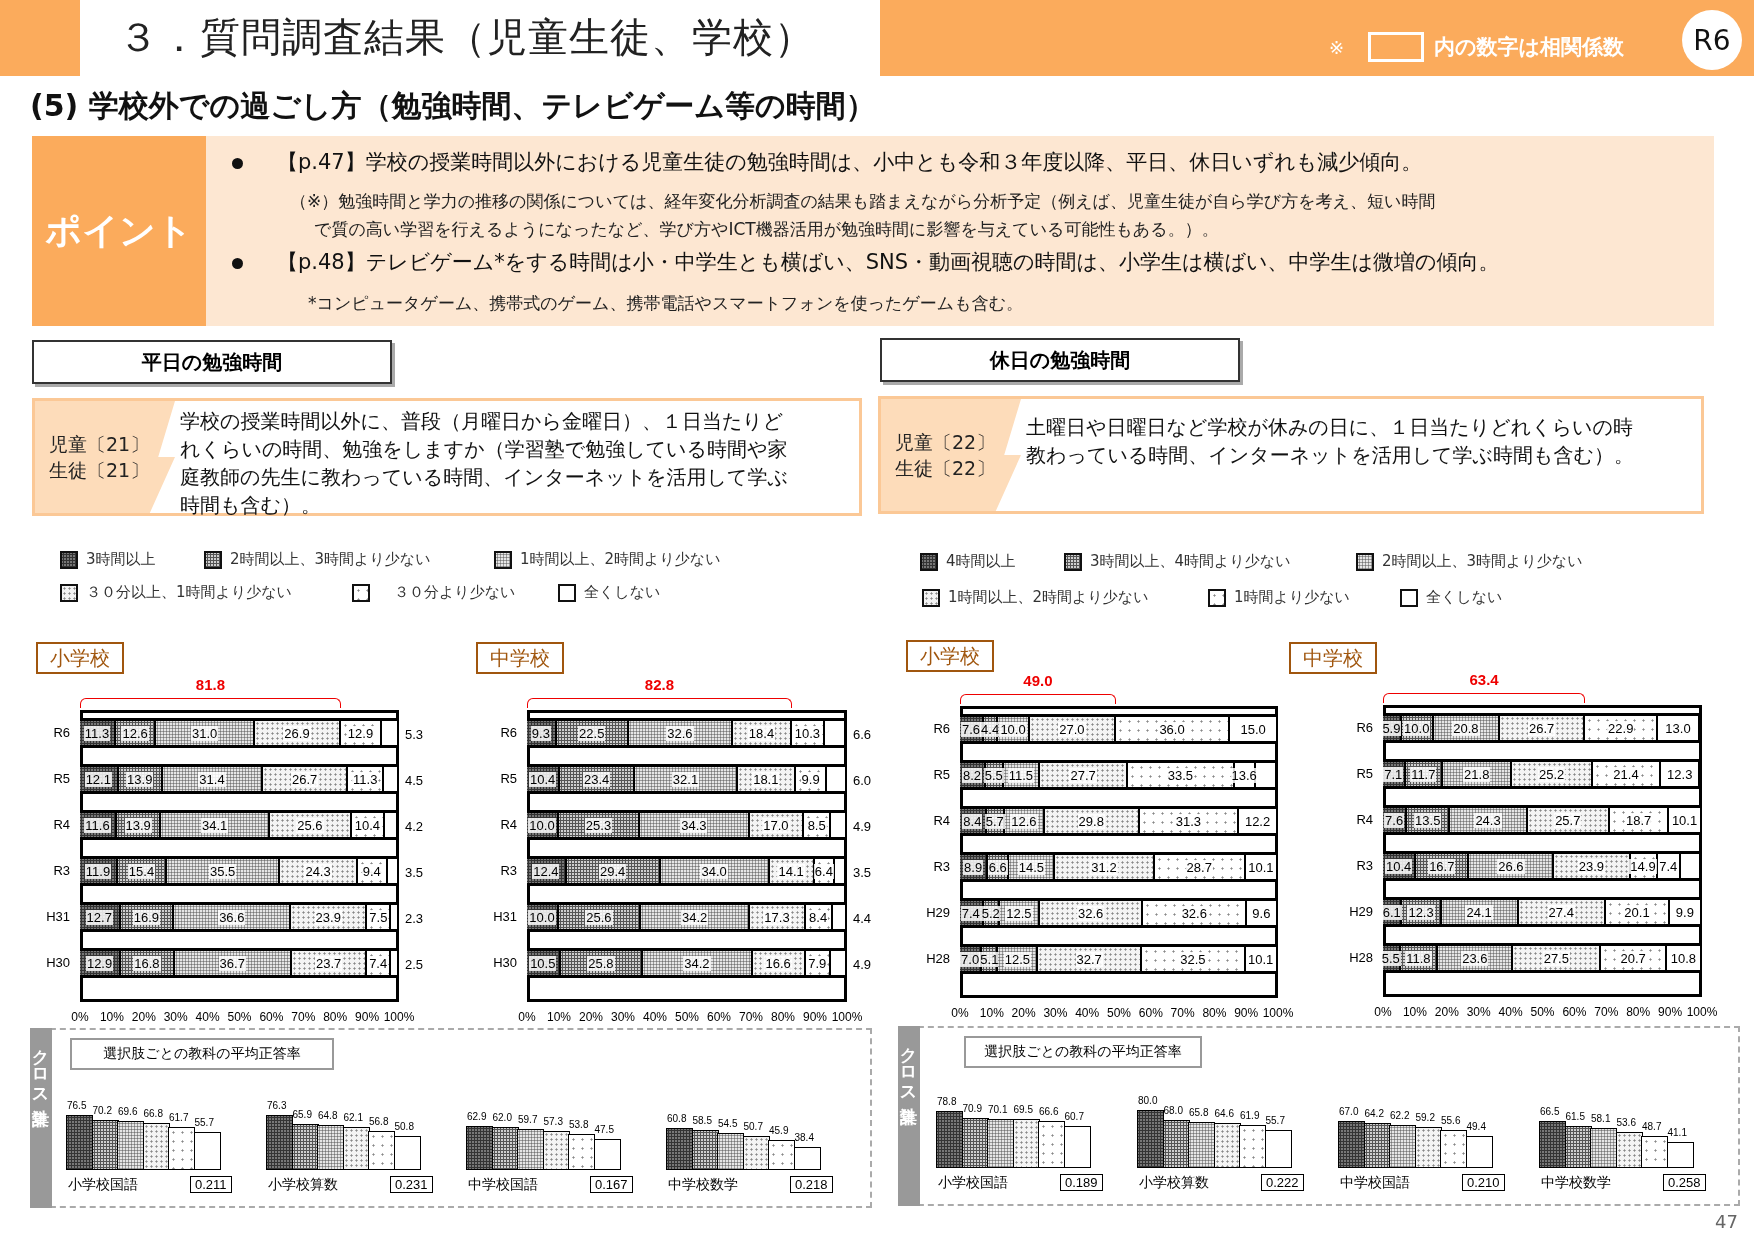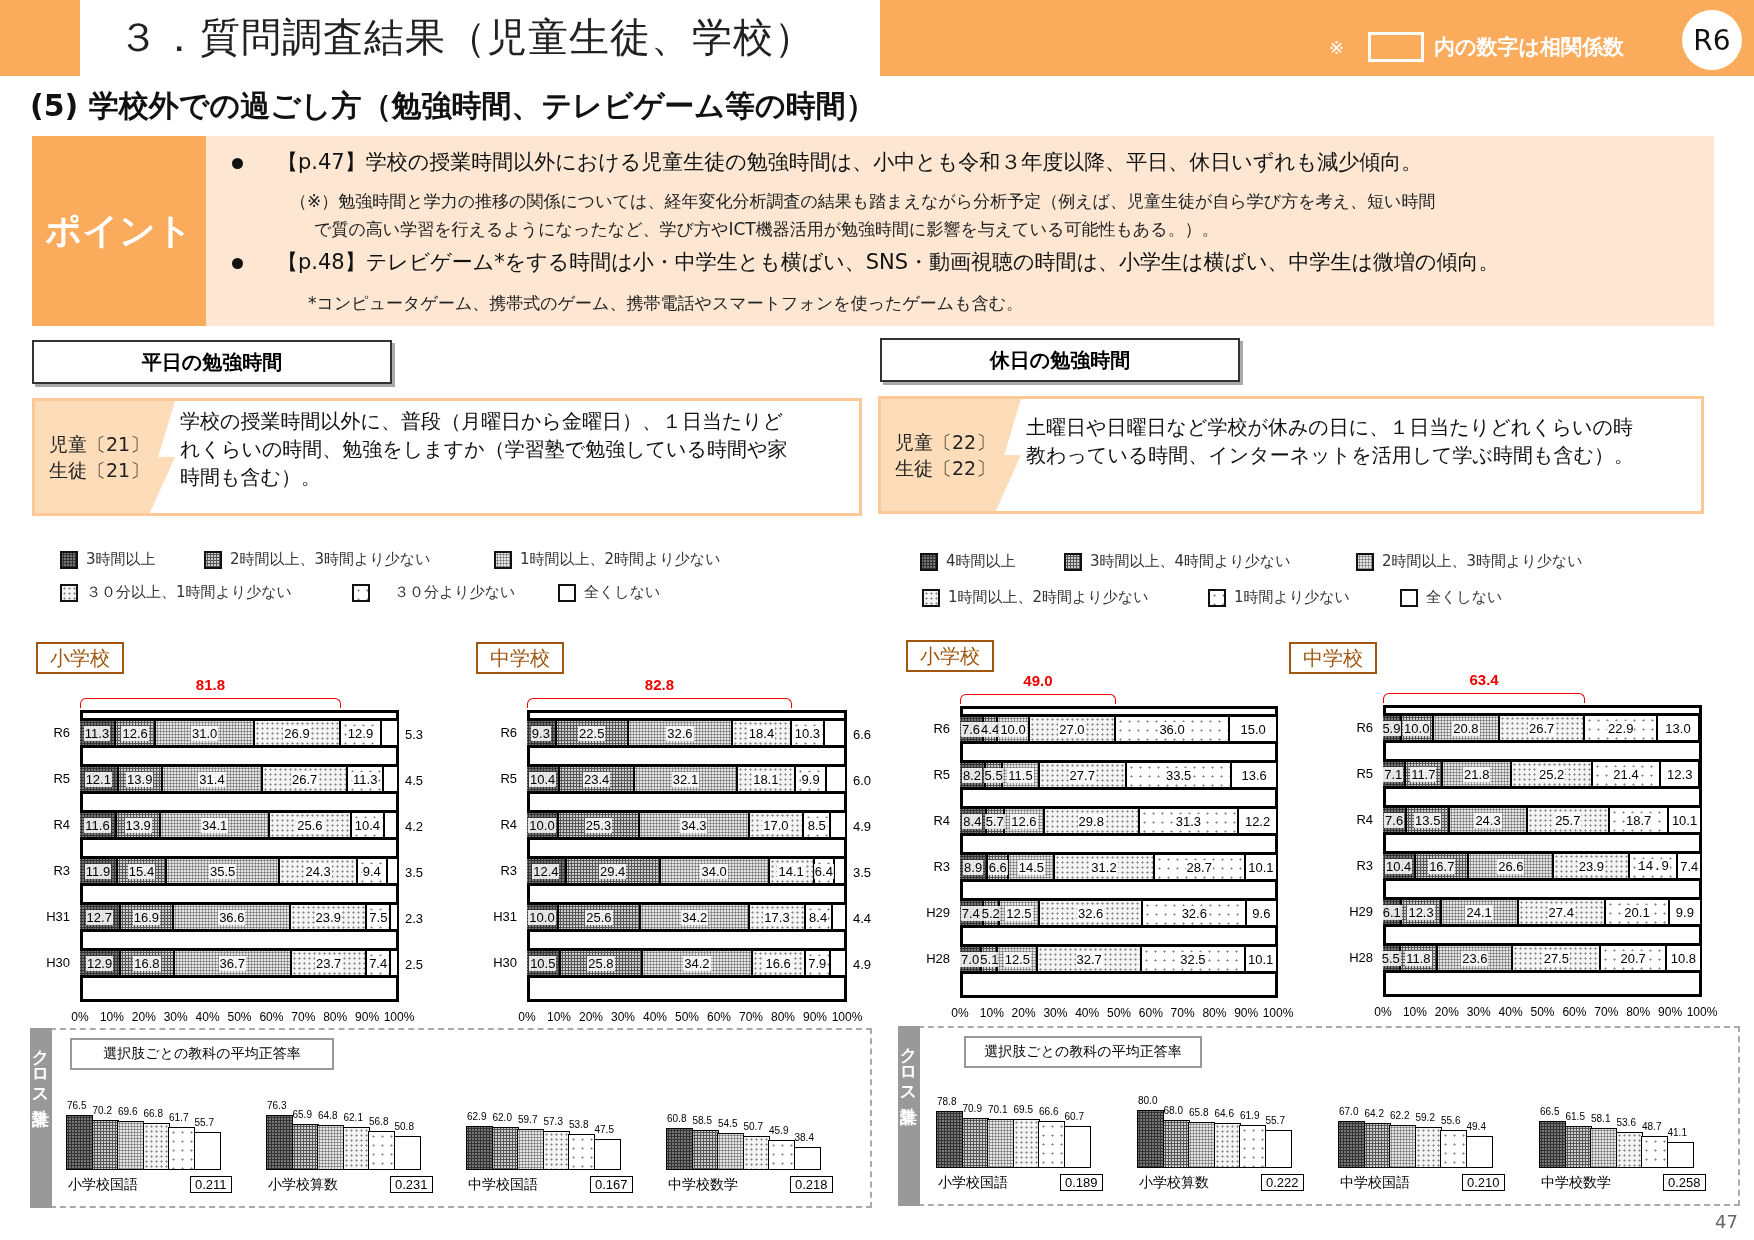--- a/index.html
+++ b/index.html
@@ -99,20 +99,21 @@
 
 <div class="q-box" style="left:32px; top:398px; width:830px;">
   <div class="q-tag"></div>
   <div class="q-tag-text">
       <div>児童〔21〕</div>
       <div>生徒〔21〕</div>
     </div>
   <div class="q-text">
     <div>学校の授業時間以外に、普段（月曜日から金曜日）、１日当たりど</div>
       <div>れくらいの時間、勉強をしますか（学習塾で勉強している時間や家</div>
+      <div>庭教師の先生に教わっている時間、インターネットを活用して学ぶ</div>
       <div>時間も含む）。</div>
   </div>
 </div>
 <div class="q-box" style="left:878px; top:396px; width:826px;">
   <div class="q-tag"></div>
   <div class="q-tag-text">
       <div>児童〔22〕</div>
       <div>生徒〔22〕</div>
     </div>
   <div class="q-text" style="top:14px;">
@@ -486,21 +487,21 @@
       </div>
       <div class="seg p2" style="width: 36.57px;">
         <span>11.5</span>
       </div>
       <div class="seg p3" style="width: 88.086px;">
         <span>27.7</span>
       </div>
       <div class="seg p4" style="width: 106.53px;">
         <span>33.5</span>
       </div>
-      <div class="seg p5" style="width: 46px;">
+      <div class="seg p5" style="width: 21px;">
         <span>13.6</span>
       </div>
     </div>
     <div class="row-label" style="left: -46px; top: 107px;">R4</div>
     <div class="bar-row" style="top: 100px; width: 318px;">
       <div class="seg p0" style="width: 26.712px;">
         <span>8.4</span>
       </div>
       <div class="seg p1" style="width: 18.126px;">
         <span>5.7</span>
@@ -667,21 +668,21 @@
       </div>
       <div class="seg p1" style="width: 53.273px;">
         <span>16.7</span>
       </div>
       <div class="seg p2" style="width: 84.854px;">
         <span>26.6</span>
       </div>
       <div class="seg p3" style="width: 76.241px;">
         <span>23.9</span>
       </div>
-      <div class="seg p4" style="width: 48px; font-family: Liberation Mono, monospace;">
+      <div class="seg p4" style="width: 27px;">
         <span>14.9</span>
       </div>
       <div class="seg p5" style="width: 23.606px;">
         <span>7.4</span>
       </div>
     </div>
     <div class="row-label" style="left: -46px; top: 199px;">H29</div>
     <div class="bar-row" style="top: 192px; width: 319px;">
       <div class="seg p0" style="width: 19.459px;">
         <span>6.1</span>

